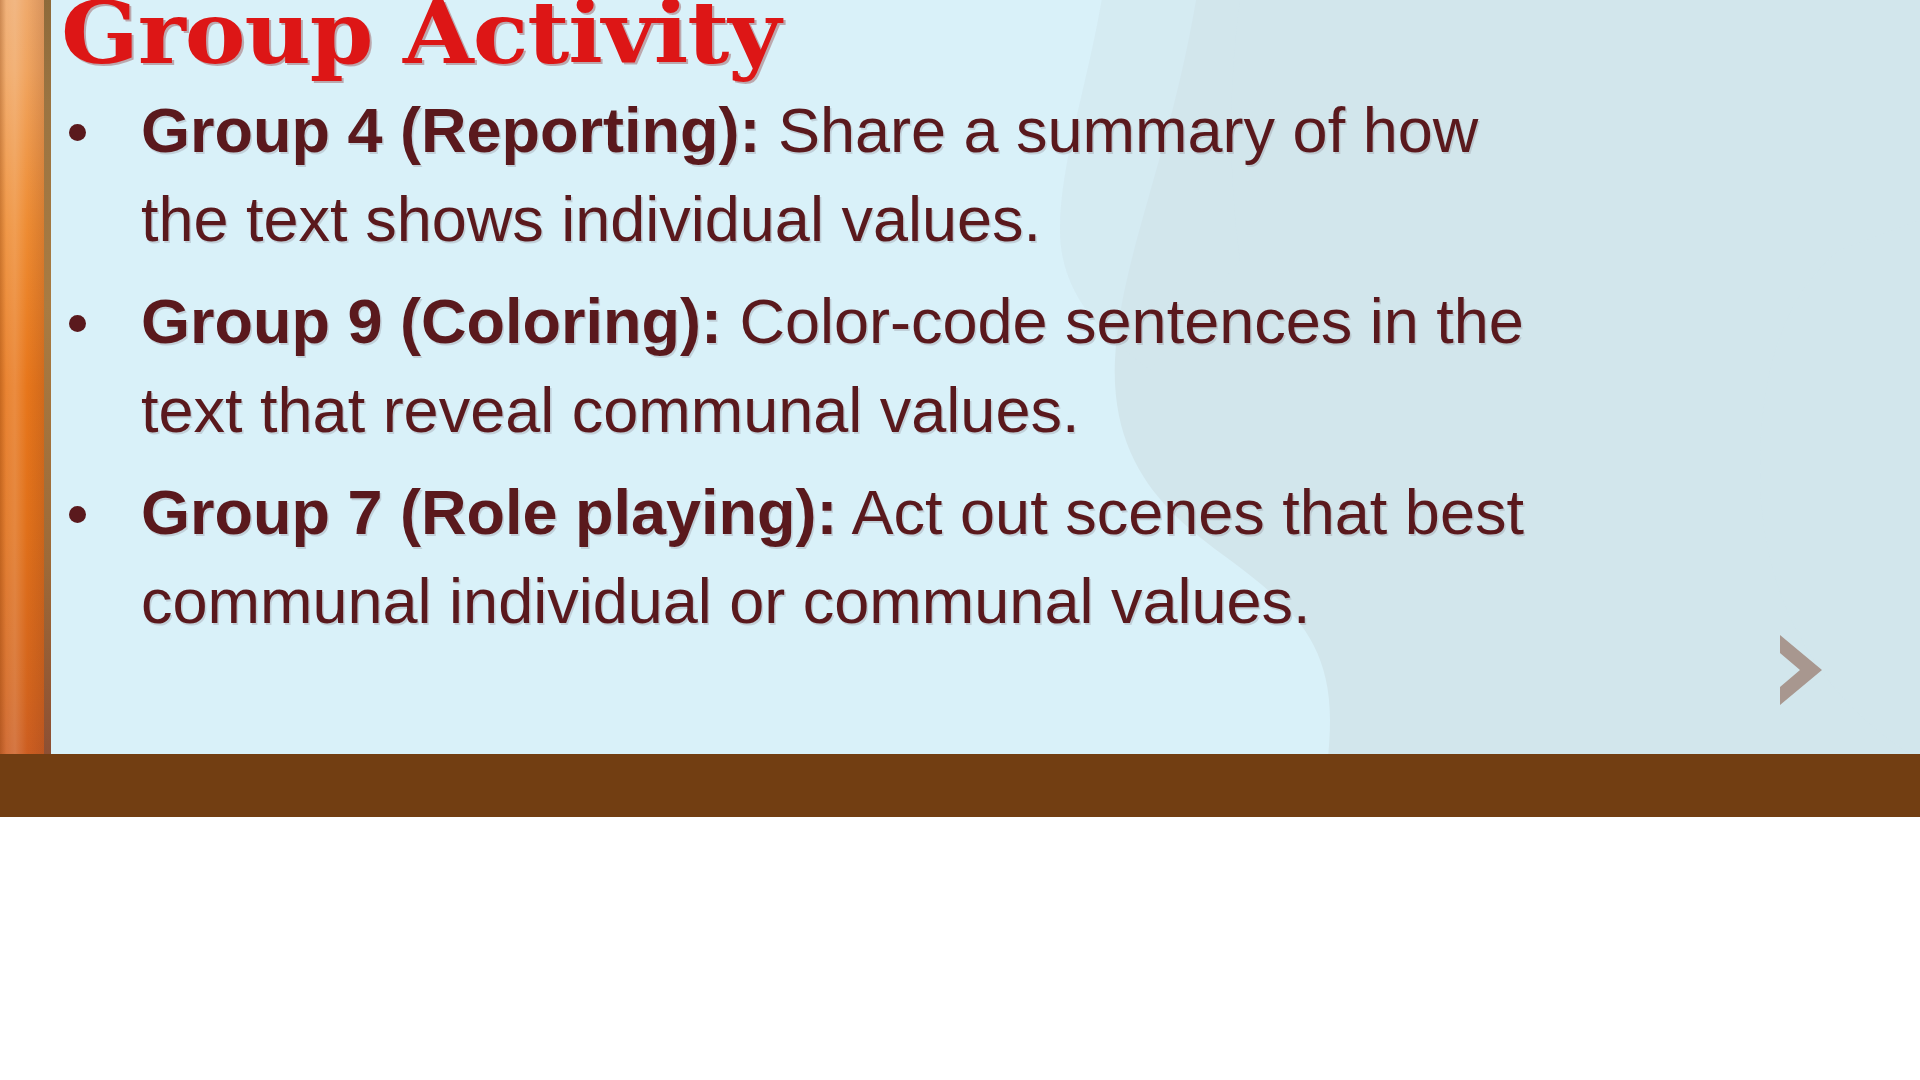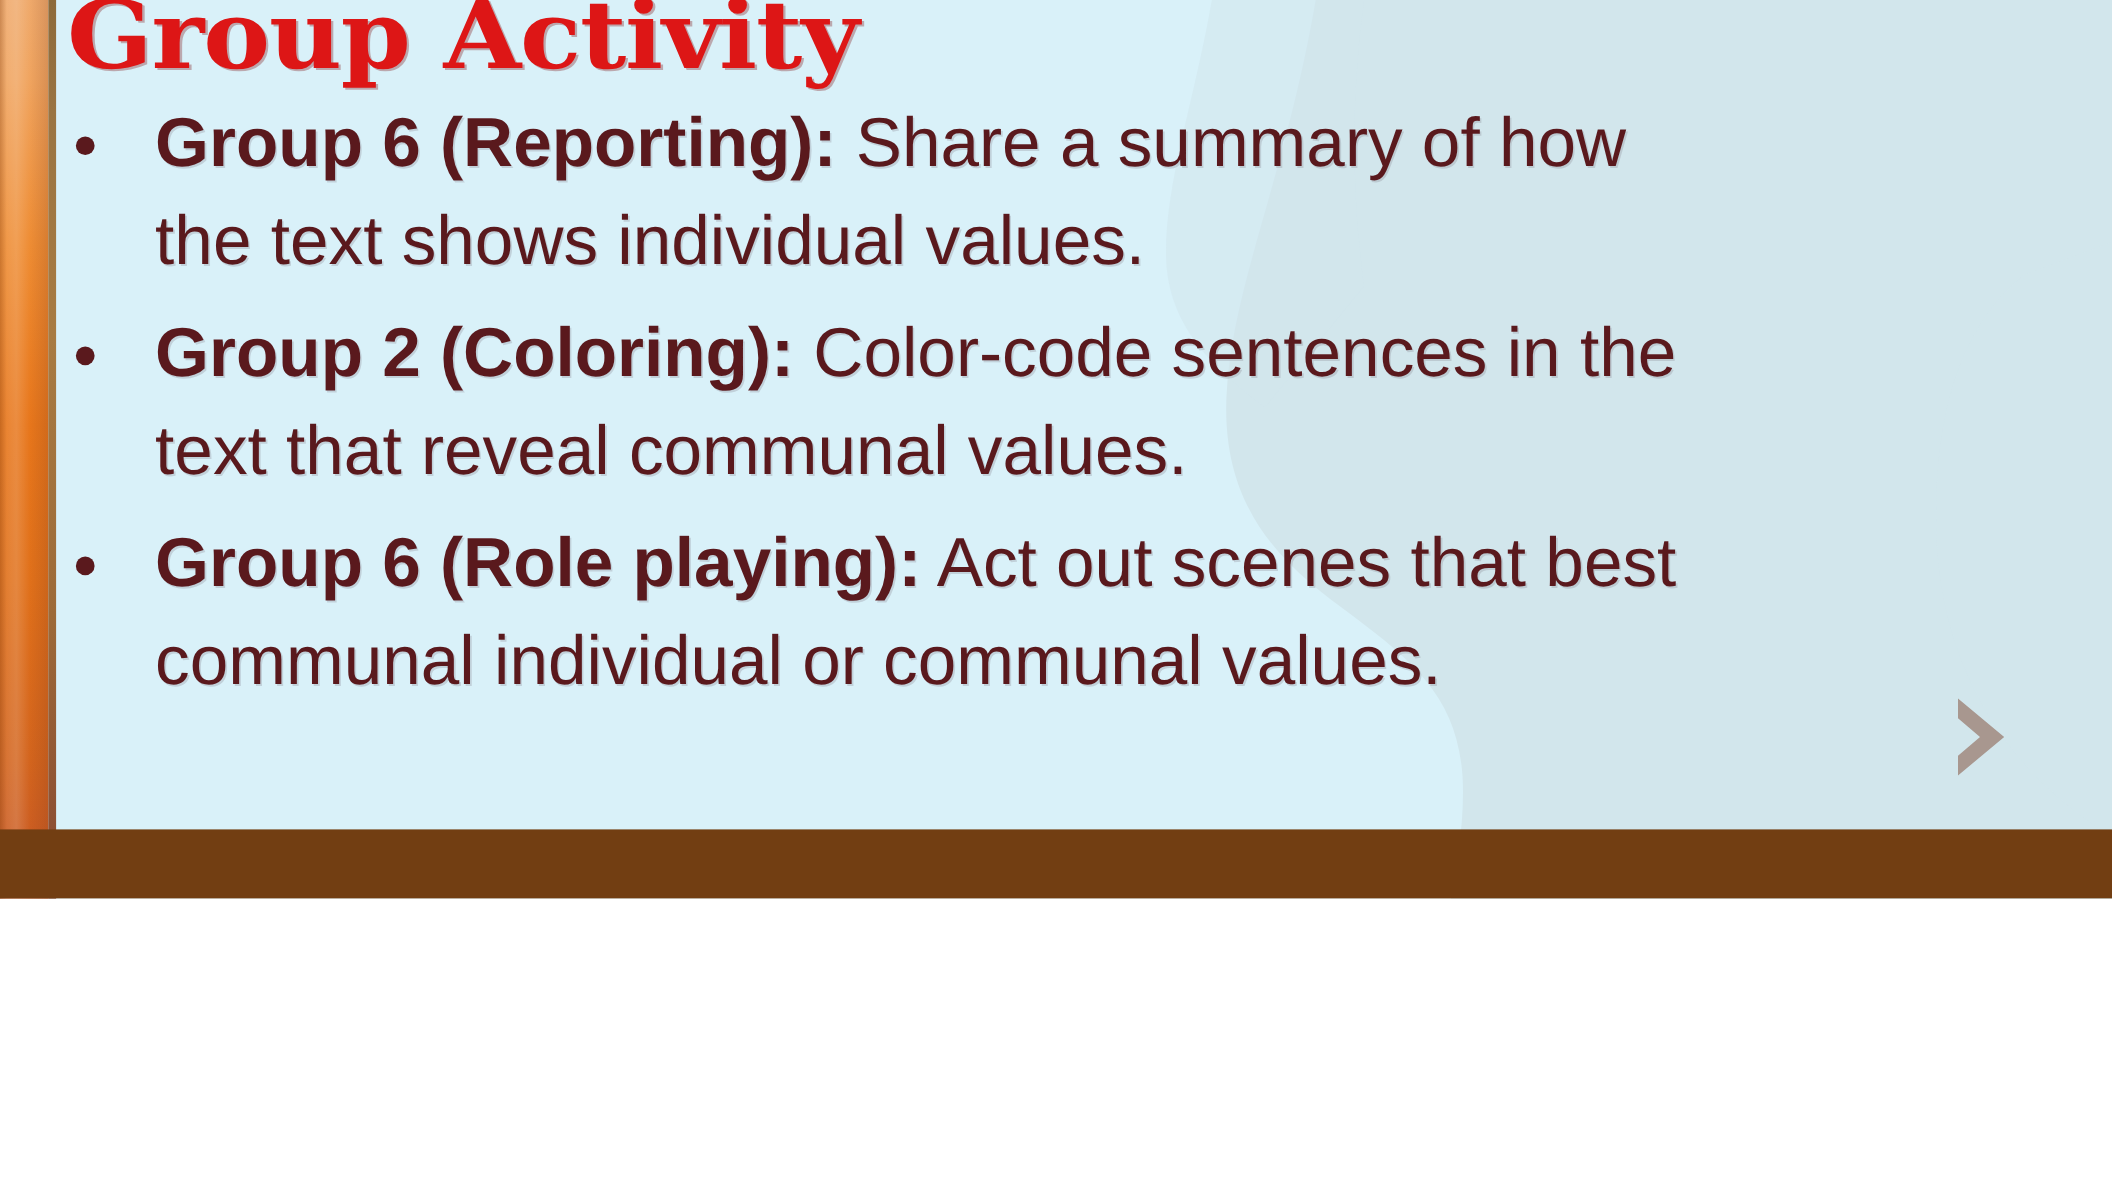--- a/index.html
+++ b/index.html
@@ -184,31 +184,31 @@
   <div class="left-bar-edge"></div>
 
   <div class="content">
 
     <div class="slide-title">Group Activity</div>
 
     <ul class="bullet-list">
 
       <li class="bullet-item">
         <span class="bullet-dot"></span>
-        <b>Group 6 (Reporting):</b><span> Share a summary of how the text shows individual values.</span>
+        <b>Group 4 (Reporting):</b><span> Share a summary of how the text shows individual values.</span>
       </li>
 
       <li class="bullet-item">
         <span class="bullet-dot"></span>
-        <b>Group 2 (Coloring):</b><span> Color-code sentences in the text that reveal communal values.</span>
+        <b>Group 9 (Coloring):</b><span> Color-code sentences in the text that reveal communal values.</span>
       </li>
 
       <li class="bullet-item">
         <span class="bullet-dot"></span>
-        <b>Group 6 (Role playing):</b><span> Act out scenes that best communal individual or communal values.</span>
+        <b>Group 7 (Role playing):</b><span> Act out scenes that best communal individual or communal values.</span>
       </li>
 
     </ul>
   </div>
 
   <svg class="next-chevron" viewBox="0 0 54 78" aria-hidden="true">
     <path d="M 6 4 L 48 39 L 6 74 L 6 56 L 26 39 L 6 22 Z" fill="#a8978f"></path>
   </svg>
 
   <div class="bottom-band"></div>

